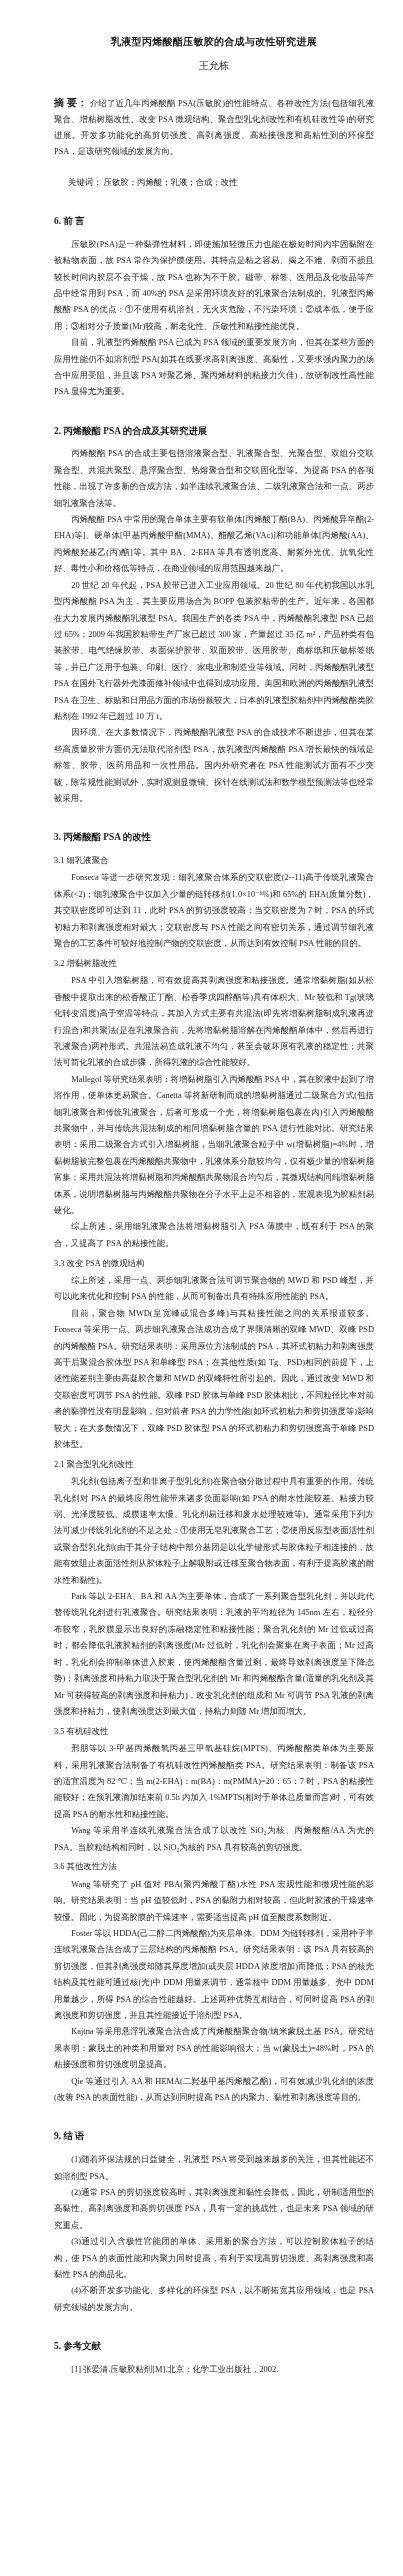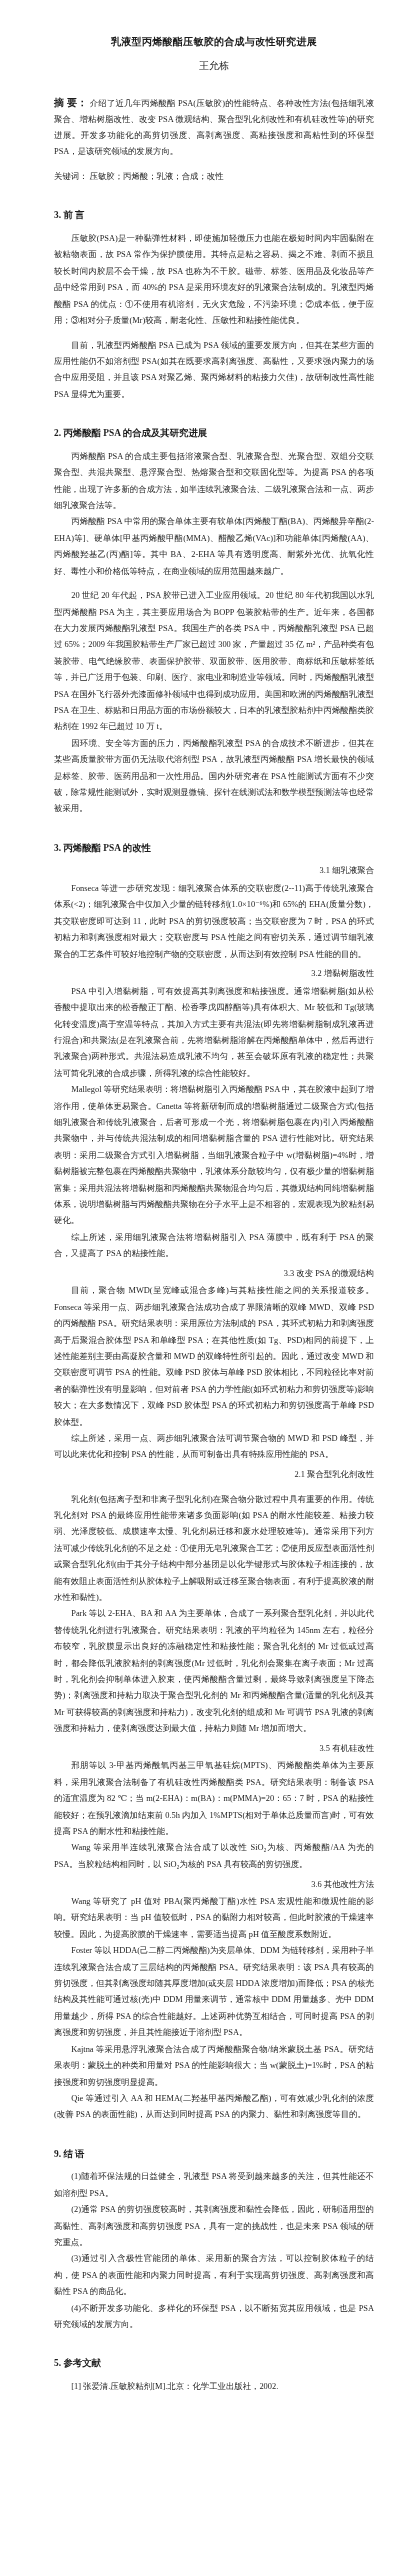--- a/index.html
+++ b/index.html
@@ -38,93 +38,91 @@
     line-height: 16.3px;
     text-align: justify;
   }
   .abstract .abstract-label {
     font-weight: bold;
     font-size: 10px;
   }
   .keywords {
     font-size: 8.4px;
     line-height: 16.3px;
-    margin: 0;
+    margin: 14px;
     text-align: justify;
   }
   .sec-heading {
     font-size: 9.4px;
     font-weight: bold;
     line-height: 13.7px;
     margin: 24px 0 8px 0;
   }
   .sub-heading {
     font-size: 8.4px;
     font-weight: normal;
     line-height: 16.3px;
     margin: 3.4px 0 1.1px 0;
-    text-align: right;
   }
   .para {
     font-size: 8.4px;
     line-height: 16.4px;
     margin: 0;
     text-indent: 2.05em;
     text-align: justify;
   }
   .para.gap-before {
-    margin-top: 8px;
   }
   .ref {
     text-indent: 2.05em;
   }
 </style>
 </head>
 <body>
 
 <div class="page">
   <h1 class="title">乳液型丙烯酸酯压敏胶的合成与改性研究进展</h1>
   <div class="author">王允栋</div>
   <p class="abstract">
     <span class="abstract-label">摘 要：</span>
     <span>介绍了近几年丙烯酸酯 PSA(压敏胶)的性能特点、各种改性方法(包括细乳液聚合、增粘树脂改性、改变 PSA 微观结构、聚合型乳化剂改性和有机硅改性等)的研究进展。开发多功能化的高剪切强度、高剥离强度、高粘接强度和高粘性到的环保型 PSA，是该研究领域的发展方向。</span>
   </p>
   <p class="keywords">
     <span>关键词：</span>
     <span>压敏胶；丙烯酸；乳液；合成；改性</span>
   </p>
   <div>
-      <h2 class="sec-heading">3. 前 言</h2>
+      <h2 class="sec-heading">6. 前 言</h2>
       <p class="para">压敏胶(PSA)是一种黏弹性材料，即使施加轻微压力也能在极短时间内牢固黏附在被粘物表面，故 PSA 常作为保护膜使用。其特点是粘之容易、揭之不难、剥而不损且较长时间内胶层不会干燥，故 PSA 也称为不干胶。磁带、标签、医用品及化妆品等产品中经常用到 PSA，而 40%的 PSA 是采用环境友好的乳液聚合法制成的。乳液型丙烯酸酯 PSA 的优点：①不使用有机溶剂，无火灾危险，不污染环境；②成本低，便于应用；③相对分子质量(Mr)较高，耐老化性、压敏性和粘接性能优良。</p>
       <p class="para gap-before">目前，乳液型丙烯酸酯 PSA 已成为 PSA 领域的重要发展方向，但其在某些方面的应用性能仍不如溶剂型 PSA(如其在既要求高剥离强度、高黏性，又要求强内聚力的场合中应用受阻，并且该 PSA 对聚乙烯、聚丙烯材料的粘接力欠佳)，故研制改性高性能 PSA 显得尤为重要。</p>
       <h2 class="sec-heading">2. 丙烯酸酯 PSA 的合成及其研究进展</h2>
       <p class="para">丙烯酸酯 PSA 的合成主要包括溶液聚合型、乳液聚合型、光聚合型、双组分交联聚合型、共混共聚型、悬浮聚合型、热熔聚合型和交联固化型等。为提高 PSA 的各项性能，出现了许多新的合成方法，如半连续乳液聚合法、二级乳液聚合法和一点、两步细乳液聚合法等。</p>
       <p class="para">丙烯酸酯 PSA 中常用的聚合单体主要有软单体[丙烯酸丁酯(BA)、丙烯酸异辛酯(2-EHA)等]、硬单体[甲基丙烯酸甲酯(MMA)、醋酸乙烯(VAc)]和功能单体[丙烯酸(AA)、丙烯酸羟基乙(丙)酯]等。其中 BA、2-EHA 等具有透明度高、耐紫外光优、抗氧化性好、毒性小和价格低等特点，在商业领域的应用范围越来越广。</p>
       <p class="para gap-before">20 世纪 20 年代起，PSA 胶带已进入工业应用领域。20 世纪 80 年代初我国以水乳型丙烯酸酯 PSA 为主，其主要应用场合为 BOPP 包装胶粘带的生产。近年来，各国都在大力发展丙烯酸酯乳液型 PSA。我国生产的各类 PSA 中，丙烯酸酯乳液型 PSA 已超过 65%；2009 年我国胶粘带生产厂家已超过 300 家，产量超过 35 亿 m²，产品种类有包装胶带、电气绝缘胶带、表面保护胶带、双面胶带、医用胶带、商标纸和压敏标签纸等，并已广泛用于包装、印刷、医疗、家电业和制造业等领域。同时，丙烯酸酯乳液型 PSA 在国外飞行器外壳漆面修补领域中也得到成功应用。美国和欧洲的丙烯酸酯乳液型 PSA 在卫生、标贴和日用品方面的市场份额较大，日本的乳液型胶粘剂中丙烯酸酯类胶粘剂在 1992 年已超过 10 万 t。</p>
-      <p class="para">因环境、安全等方面的压力，丙烯酸酯乳液型 PSA 的合成技术不断进步，但其在某些高质量胶带方面仍无法取代溶剂型 PSA，故乳液型丙烯酸酯 PSA 增长最快的领域是标签、胶带、医药用品和一次性用品。国内外研究者在 PSA 性能测试方面有不少突破，除常规性能测试外，实时观测显微镜、探针在线测试法和数学模型预测法等也经常被采用。</p>
+      <p class="para">因环境、在大多数情况下，丙烯酸酯乳液型 PSA 的合成技术不断进步，但其在某些高质量胶带方面仍无法取代溶剂型 PSA，故乳液型丙烯酸酯 PSA 增长最快的领域是标签、胶带、医药用品和一次性用品。国内外研究者在 PSA 性能测试方面有不少突破，除常规性能测试外，实时观测显微镜、探针在线测试法和数学模型预测法等也经常被采用。</p>
       <h2 class="sec-heading">3. 丙烯酸酯 PSA 的改性</h2>
       <h3 class="sub-heading">3.1 细乳液聚合</h3>
       <p class="para">Fonseca 等进一步研究发现：细乳液聚合体系的交联密度(2--11)高于传统乳液聚合体系(&lt;2)；细乳液聚合中仅加入少量的链转移剂(1.0×10⁻⁶%)和 65%的 EHA(质量分数)，其交联密度即可达到 11，此时 PSA 的剪切强度较高；当交联密度为 7 时，PSA 的环式初粘力和剥离强度相对最大；交联密度与 PSA 性能之间有密切关系，通过调节细乳液聚合的工艺条件可较好地控制产物的交联密度，从而达到有效控制 PSA 性能的目的。</p>
       <h3 class="sub-heading">3.2 增黏树脂改性</h3>
       <p class="para">PSA 中引入增黏树脂，可有效提高其剥离强度和粘接强度。通常增黏树脂(如从松香酸中提取出来的松香酸正丁酯、松香季戊四醇酯等)具有体积大、Mr 较低和 Tg(玻璃化转变温度)高于室温等特点，其加入方式主要有共混法(即先将增黏树脂制成乳液再进行混合)和共聚法(是在乳液聚合前，先将增黏树脂溶解在丙烯酸酯单体中，然后再进行乳液聚合)两种形式。共混法易造成乳液不均匀，甚至会破坏原有乳液的稳定性；共聚法可简化乳液的合成步骤，所得乳液的综合性能较好。</p>
       <p class="para">Mallegol 等研究结果表明：将增黏树脂引入丙烯酸酯 PSA 中，其在胶液中起到了增溶作用，使单体更易聚合。Canetta 等将新研制而成的增黏树脂通过二级聚合方式(包括细乳液聚合和传统乳液聚合，后者可形成一个壳，将增黏树脂包裹在内)引入丙烯酸酯共聚物中，并与传统共混法制成的相同增黏树脂含量的 PSA 进行性能对比。研究结果表明：采用二级聚合方式引入增黏树脂，当细乳液聚合粒子中 w(增黏树脂)=4%时，增黏树脂被完整包裹在丙烯酸酯共聚物中，乳液体系分散较均匀，仅有极少量的增黏树脂富集；采用共混法将增黏树脂和丙烯酸酯共聚物混合均匀后，其微观结构同纯增黏树脂体系，说明增黏树脂与丙烯酸酯共聚物在分子水平上是不相容的，宏观表现为胶粘剂易硬化。</p>
       <p class="para">综上所述，采用细乳液聚合法将增黏树脂引入 PSA 薄膜中，既有利于 PSA 的聚合，又提高了 PSA 的粘接性能。</p>
       <h3 class="sub-heading">3.3 改变 PSA 的微观结构</h3>
+      <p class="para">综上所述，采用一点、两步细乳液聚合法可调节聚合物的 MWD 和 PSD 峰型，并可以此来优化和控制 PSA 的性能，从而可制备出具有特殊应用性能的 PSA。</p>
       <p class="para">目前，聚合物 MWD(呈宽峰或混合多峰)与其粘接性能之间的关系报道较多。Fonseca 等采用一点、两步细乳液聚合法成功合成了界限清晰的双峰 MWD、双峰 PSD 的丙烯酸酯 PSA。研究结果表明：采用原位方法制成的 PSA，其环式初粘力和剥离强度高于后聚混合胶体型 PSA 和单峰型 PSA；在其他性质(如 Tg、PSD)相同的前提下，上述性能差别主要由高凝胶含量和 MWD 的双峰特性所引起的。因此，通过改变 MWD 和交联密度可调节 PSA 的性能。双峰 PSD 胶体与单峰 PSD 胶体相比，不同粒径比率对前者的黏弹性没有明显影响，但对前者 PSA 的力学性能(如环式初粘力和剪切强度等)影响较大；在大多数情况下，双峰 PSD 胶体型 PSA 的环式初粘力和剪切强度高于单峰 PSD 胶体型。</p>
-      <p class="para">综上所述，采用一点、两步细乳液聚合法可调节聚合物的 MWD 和 PSD 峰型，并可以此来优化和控制 PSA 的性能，从而可制备出具有特殊应用性能的 PSA。</p>
       <h3 class="sub-heading">2.1 聚合型乳化剂改性</h3>
       <p class="para gap-before">乳化剂(包括离子型和非离子型乳化剂)在聚合物分散过程中具有重要的作用。传统乳化剂对 PSA 的最终应用性能带来诸多负面影响(如 PSA 的耐水性能较差、粘接力较弱、光泽度较低、成膜速率太慢、乳化剂易迁移和废水处理较难等)。通常采用下列方法可减少传统乳化剂的不足之处：①使用无皂乳液聚合工艺；②使用反应型表面活性剂或聚合型乳化剂(由于其分子结构中部分基团是以化学键形式与胶体粒子相连接的，故能有效阻止表面活性剂从胶体粒子上解吸附或迁移至聚合物表面，有利于提高胶液的耐水性和黏性)。</p>
       <p class="para">Park 等以 2-EHA、BA 和 AA 为主要单体，合成了一系列聚合型乳化剂，并以此代替传统乳化剂进行乳液聚合。研究结果表明：乳液的平均粒径为 145nm 左右，粒径分布较窄，乳胶膜显示出良好的冻融稳定性和粘接性能；聚合乳化剂的 Mr 过低或过高时，都会降低乳液胶粘剂的剥离强度(Mr 过低时，乳化剂会聚集在离子表面；Mr 过高时，乳化剂会抑制单体进入胶束，使丙烯酸酯含量过剩，最终导致剥离强度呈下降态势)；剥离强度和持粘力取决于聚合型乳化剂的 Mr 和丙烯酸酯含量(适量的乳化剂及其 Mr 可获得较高的剥离强度和持粘力)，改变乳化剂的组成和 Mr 可调节 PSA 乳液的剥离强度和持粘力，使剥离强度达到最大值，持粘力则随 Mr 增加而增大。</p>
       <h3 class="sub-heading">3.5 有机硅改性</h3>
       <p class="para">邢朋等以 3-甲基丙烯酰氧丙基三甲氧基硅烷(MPTS)、丙烯酸酯类单体为主要原料，采用乳液聚合法制备了有机硅改性丙烯酸酯类 PSA。研究结果表明：制备该 PSA 的适宜温度为 82 ℃；当 m(2-EHA)：m(BA)：m(PMMA)=20：65：7 时，PSA 的粘接性能较好；在预乳液滴加结束前 0.5h 内加入 1%MPTS(相对于单体总质量而言)时，可有效提高 PSA 的耐水性和粘接性能。</p>
       <p class="para">Wang 等采用半连续乳液聚合法合成了以改性 SiO₂为核、丙烯酸酯/AA 为壳的 PSA。当胶粒结构相同时，以 SiO₂为核的 PSA 具有较高的剪切强度。</p>
       <h3 class="sub-heading">3.6 其他改性方法</h3>
       <p class="para">Wang 等研究了 pH 值对 PBA(聚丙烯酸丁酯)水性 PSA 宏观性能和微观性能的影响。研究结果表明：当 pH 值较低时，PSA 的黏附力相对较高，但此时胶液的干燥速率较慢。因此，为提高胶膜的干燥速率，需要适当提高 pH 值至酸度系数附近。</p>
       <p class="para">Foster 等以 HDDA(己二醇二丙烯酸酯)为夹层单体、DDM 为链转移剂，采用种子半连续乳液聚合法合成了三层结构的丙烯酸酯 PSA。研究结果表明：该 PSA 具有较高的剪切强度，但其剥离强度却随其厚度增加(或夹层 HDDA 浓度增加)而降低；PSA 的核壳结构及其性能可通过核(壳)中 DDM 用量来调节，通常核中 DDM 用量越多、壳中 DDM 用量越少，所得 PSA 的综合性能越好。上述两种优势互相结合，可同时提高 PSA 的剥离强度和剪切强度，并且其性能接近于溶剂型 PSA。</p>
-      <p class="para">Kajtna 等采用悬浮乳液聚合法合成了丙烯酸酯聚合物/纳米蒙脱土基 PSA。研究结果表明：蒙脱土的种类和用量对 PSA 的性能影响很大；当 w(蒙脱土)=1%时，PSA 的粘接强度和剪切强度明显提高。</p>
+      <p class="para">Kajtna 等采用悬浮乳液聚合法合成了丙烯酸酯聚合物/纳米蒙脱土基 PSA。研究结果表明：蒙脱土的种类和用量对 PSA 的性能影响很大；当 w(蒙脱土)=48%时，PSA 的粘接强度和剪切强度明显提高。</p>
       <p class="para">Qie 等通过引入 AA 和 HEMA(二羟基甲基丙烯酸乙酯)，可有效减少乳化剂的浓度(改善 PSA 的表面性能)，从而达到同时提高 PSA 的内聚力、黏性和剥离强度等目的。</p>
       <h2 class="sec-heading">9. 结 语</h2>
       <p class="para">(1)随着环保法规的日益健全，乳液型 PSA 将受到越来越多的关注，但其性能还不如溶剂型 PSA。</p>
       <p class="para">(2)通常 PSA 的剪切强度较高时，其剥离强度和黏性会降低，因此，研制适用型的高黏性、高剥离强度和高剪切强度 PSA，具有一定的挑战性，也是未来 PSA 领域的研究重点。</p>
       <p class="para">(3)通过引入含极性官能团的单体、采用新的聚合方法，可以控制胶体粒子的结构，使 PSA 的表面性能和内聚力同时提高，有利于实现高剪切强度、高剥离强度和高黏性 PSA 的商品化。</p>
       <p class="para">(4)不断开发多功能化、多样化的环保型 PSA，以不断拓宽其应用领域，也是 PSA 研究领域的发展方向。</p>
       <h2 class="sec-heading">5. 参考文献</h2>
       <p class="para ref">[1] 张爱清.压敏胶粘剂[M].北京：化学工业出版社，2002.</p>
     </div>
 </div>

